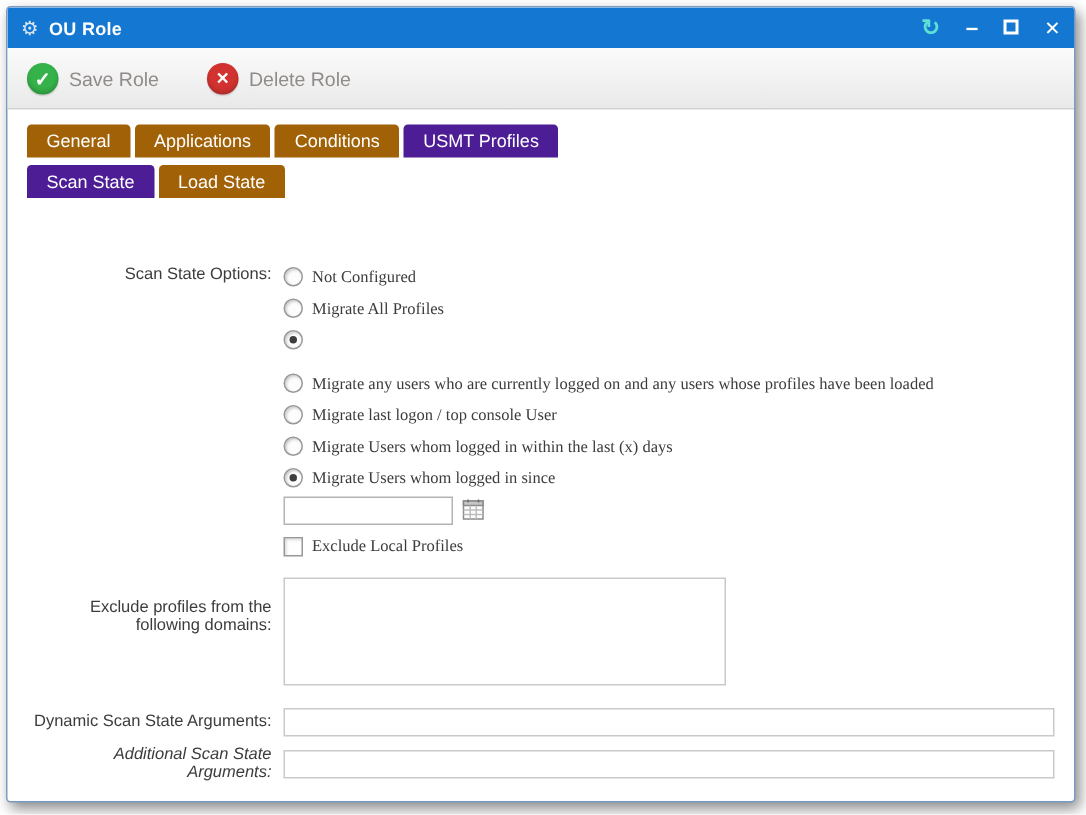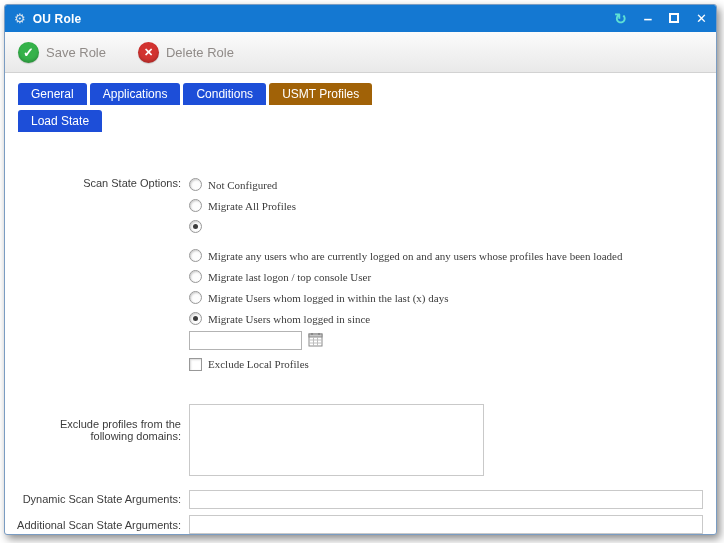--- a/index.html
+++ b/index.html
@@ -44,24 +44,24 @@
     font-weight: bold; box-shadow: inset 0 -2px 3px rgba(0,0,0,.18), 0 1px 1px rgba(0,0,0,.15);
   }
   .icon-save { background: #35b24a; font-size: 13px; }
   .icon-delete { background: #d23330; font-size: 11px; }
 
   
   .tabstrip { display: flex; gap: 3px; padding: 10px 13px 0 13px; }
   .subtabstrip { display: flex; gap: 3px; padding: 5px 13px 0 13px; }
   .tab {
     height: 22px; line-height: 22px; padding: 0 13px;
-    background: #1d4ed8; color: #fff; font-size: 12px;
+    background: #a16207; color: #fff; font-size: 12px;
     border-radius: 3px 3px 0 0; cursor: default; white-space: nowrap;
   }
-  .tab.active { background: #a16207; }
+  .tab.active { background: #4c1d95; }
 
   
   .form { padding: 42px 12px 0 12px; font-size: 11px; color: #3c3c3c; }
   .row { display: flex; }
   .lbl { width: 172px; padding-right: 8px; text-align: right; padding-top: 3px; }
   .ctl { flex: 1; }
 
   .radio-row { display: flex; align-items: center; gap: 6px; height: 21px; cursor: default; font-family: Liberation Serif, serif; }
   .radio {
     width: 13px; height: 13px; border: 1px solid #989898; border-radius: 50%;
@@ -73,30 +73,30 @@
   }
   .group-gap { height: 8px; }
 
   .date-row { display: flex; align-items: center; gap: 3px; margin-top: 2px; }
   .date-input { width: 113px; height: 19px; border: 1px solid #b3b3b3; background: #fff; font: inherit; padding: 0 3px; }
   .cal-btn { width: 20px; height: 19px; border: none; background: transparent; padding: 1px 0 0 1px; cursor: default; }
 
   .check-row { display: flex; align-items: flex-start; gap: 6px; margin-top: 8px; height: 18px; cursor: default; font-family: Liberation Serif, serif; }
   .checkbox { width: 13px; height: 13px; border: 1px solid #989898; background: #fff; box-shadow: inset 1px 1px 2px rgba(0,0,0,.15); }
 
-  .domains-row { margin-top: 28px; }
+  .domains-row { margin-top: 9px; }
   .domains-row .lbl { padding-top: 14px; }
   textarea.domains {
     width: 295px; height: 72px; border: 1px solid #c9c9c9; background: #fff;
     resize: none; font: inherit; padding: 2px 3px;
   }
 
   .args-row { margin-top: 12px; }
   .args-row2 { margin-top: 6px; align-items: center; }
-  .args-row2 .lbl { padding-top: 0; }
+  .args-row2 .lbl { padding-top: 0; font-style: italic; }
   .args-input { flex: 1; height: 19px; border: 1px solid #c9c9c9; background: #fff; font: inherit; padding: 0 3px; margin-right: 1px; }
 </style>
 </head>
 <body>
 
 <div class="window">
 
   <div class="titlebar">
     <span class="app-icon">⚙</span>
     <span class="title">OU Role</span>
@@ -120,20 +120,21 @@
   </div>
 
   <div class="tabstrip">
     <div class="tab">General</div>
     <div class="tab">Applications</div>
     <div class="tab">Conditions</div>
     <div class="tab active">USMT Profiles</div>
   </div>
 
   <div class="subtabstrip">
+    <div class="tab active">Scan State</div>
     <div class="tab">Load State</div>
   </div>
 
   <div class="form">
 
     <div class="row">
       <div class="lbl">Scan State Options:</div>
       <div class="ctl">
 
         <div class="radio-row">

